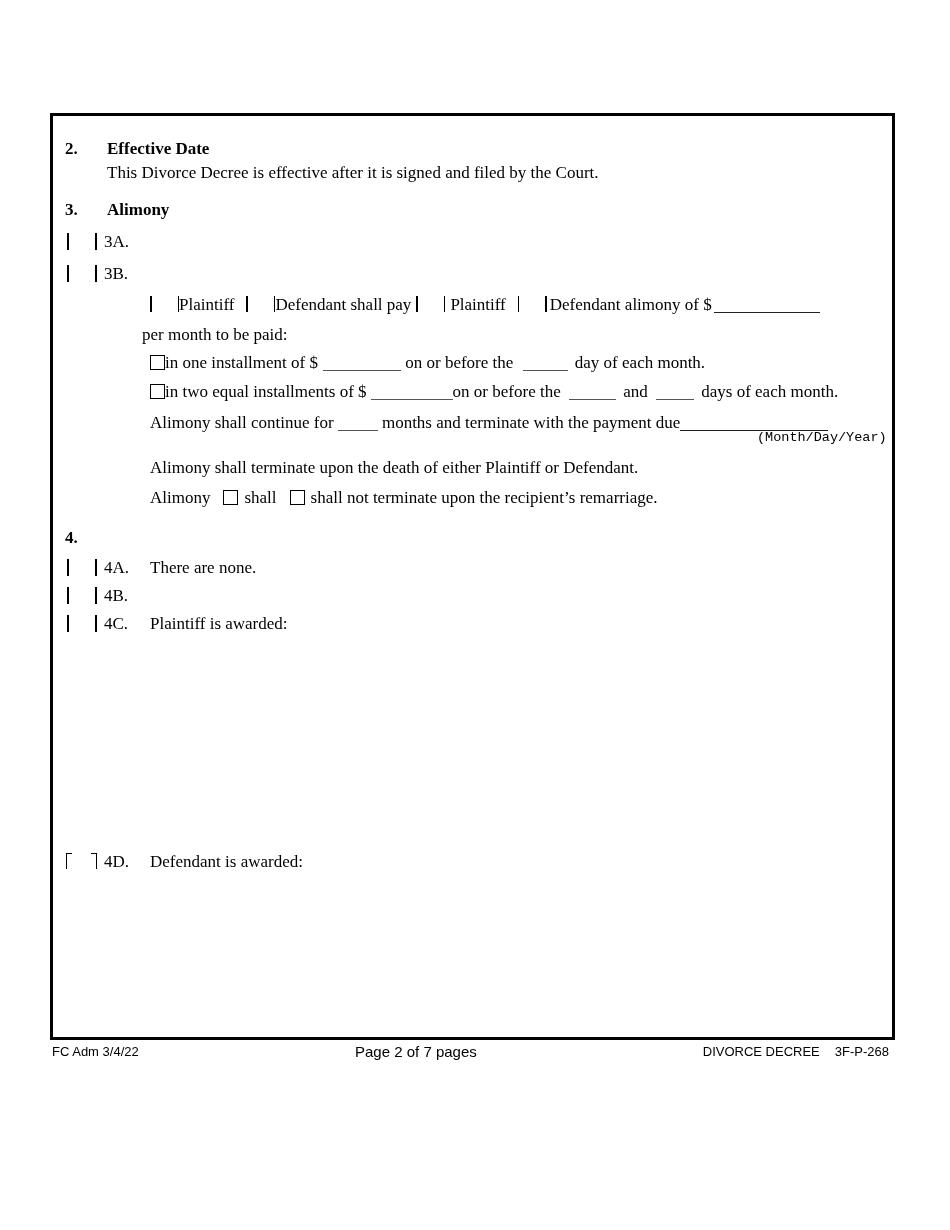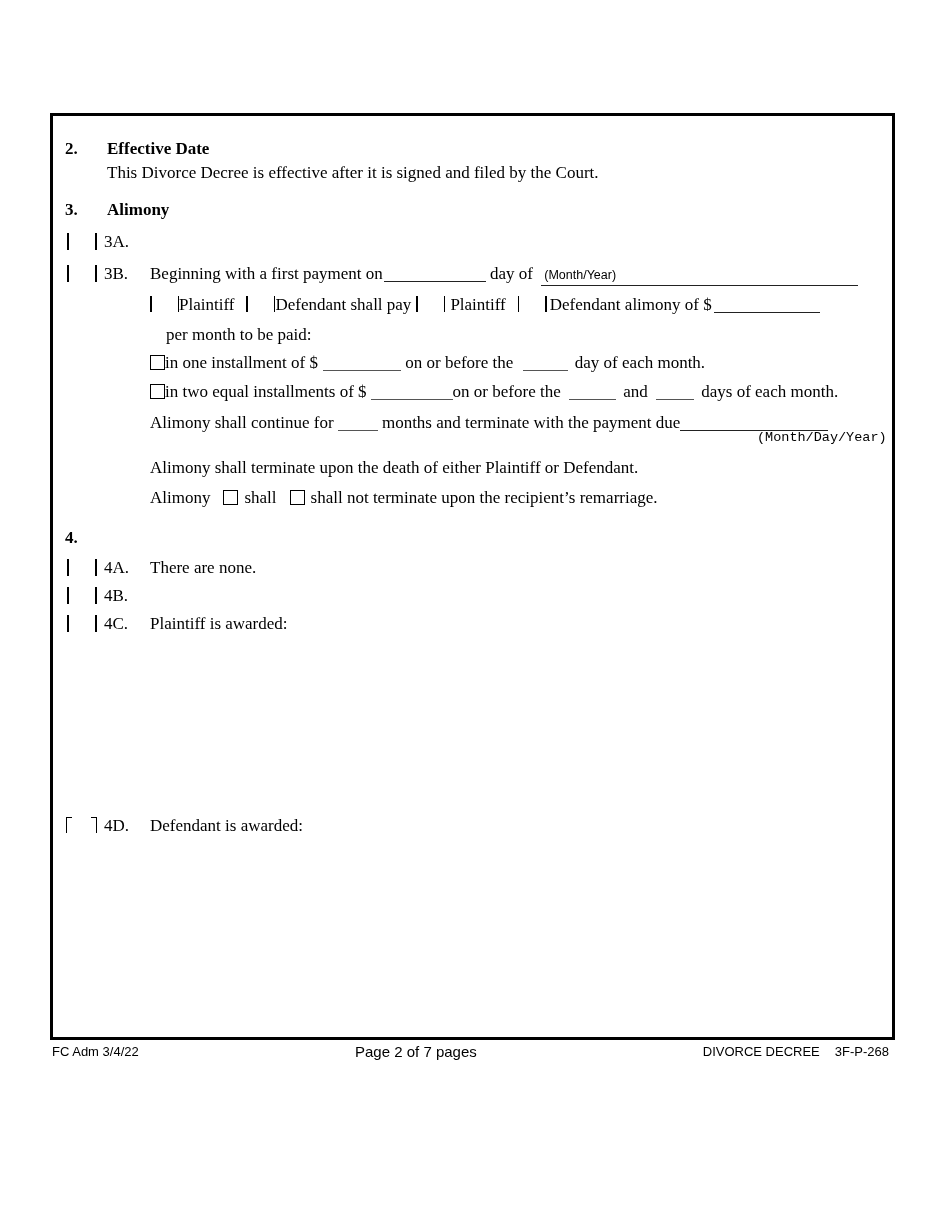--- a/index.html
+++ b/index.html
@@ -51,41 +51,40 @@
       </span>
     <span class="abs" style="left:104px;">3A.</span>
   </div>
 
   <div class="row" style="top:264px;">
     <span class="bars" style="left:67px;">
         <i></i>
         <i></i>
       </span>
     <span class="abs" style="left:104px;">3B.</span>
-    <span class="abs" style="left:150px;"><span>Beginning with a first payment on</span><span class="blank blankdark" style="width:102px;margin-left:1px;"></span> <span>day of</span> <span class="underfield" style="width:314px;margin-left:4px;"><span class="hint">(Month/Year)</span></span></span>
   </div>
 
   <div class="row" style="top:295px;">
     <span class="abs" style="left:150px;"><span class="ibars">
           <i></i>
           <i></i>
         </span><span>Plaintiff</span><span class="ibars" style="margin-left:12px;">
           <i></i>
           <i></i>
         </span><span>Defendant shall pay</span><span class="ibars" style="margin-left:5px;margin-right:5px;">
           <i></i>
           <i></i>
         </span><span>Plaintiff</span><span class="ibars" style="margin-left:12px;margin-right:3px;">
           <i></i>
           <i></i>
         </span><span>Defendant alimony of $</span><span class="blank blankdark" style="width:106px;margin-left:2px;"></span></span>
   </div>
 
   <div class="row" style="top:325px;">
-    <span class="abs" style="left:166px;">per month to be paid:</span>
+    <span class="abs" style="left:142px;">per month to be paid:</span>
   </div>
 
   <div class="row" style="top:353px;">
     <span class="abs" style="left:150px;"><span class="cb"></span><span>in one installment of $</span><span class="blank" style="width:78px;margin-left:5px;"></span> <span>on or before the</span> <span class="blank" style="width:45px;margin-left:5px;margin-right:3px;"></span> <span>day of each month.</span></span>
   </div>
 
   <div class="row" style="top:382px;">
     <span class="abs" style="left:150px;"><span class="cb"></span><span>in two equal installments of $</span><span class="blank" style="width:82px;margin-left:4px;"></span><span>on or before the</span> <span class="blank" style="width:47px;margin-left:4px;margin-right:3px;"></span> <span>and</span> <span class="blank" style="width:38px;margin-left:4px;margin-right:3px;"></span> <span>days of each month.</span></span>
   </div>
 
@@ -125,21 +124,21 @@
 
   <div class="row" style="top:614px;">
     <span class="bars" style="left:67px;">
         <i></i>
         <i></i>
       </span>
     <span class="abs" style="left:104px;">4C.</span>
     <span class="abs" style="left:150px;">Plaintiff is awarded:</span>
   </div>
 
-  <div class="row" style="top:816px;">
+  <div class="row" style="top:852px;">
     <span class="bk" style="left:66px;">
         <span class="bkl"></span>
         <span class="bkr"></span>
       </span>
     <span class="abs" style="left:104px;">4D.</span>
     <span class="abs" style="left:150px;">Defendant is awarded:</span>
   </div>
 
   <div class="abs sans footer-small" style="left:52px;top:1044px;">FC Adm 3/4/22</div>
   <div class="abs sans footer-mid" style="left:355px;top:1043px;">Page 2 of 7 pages</div>

